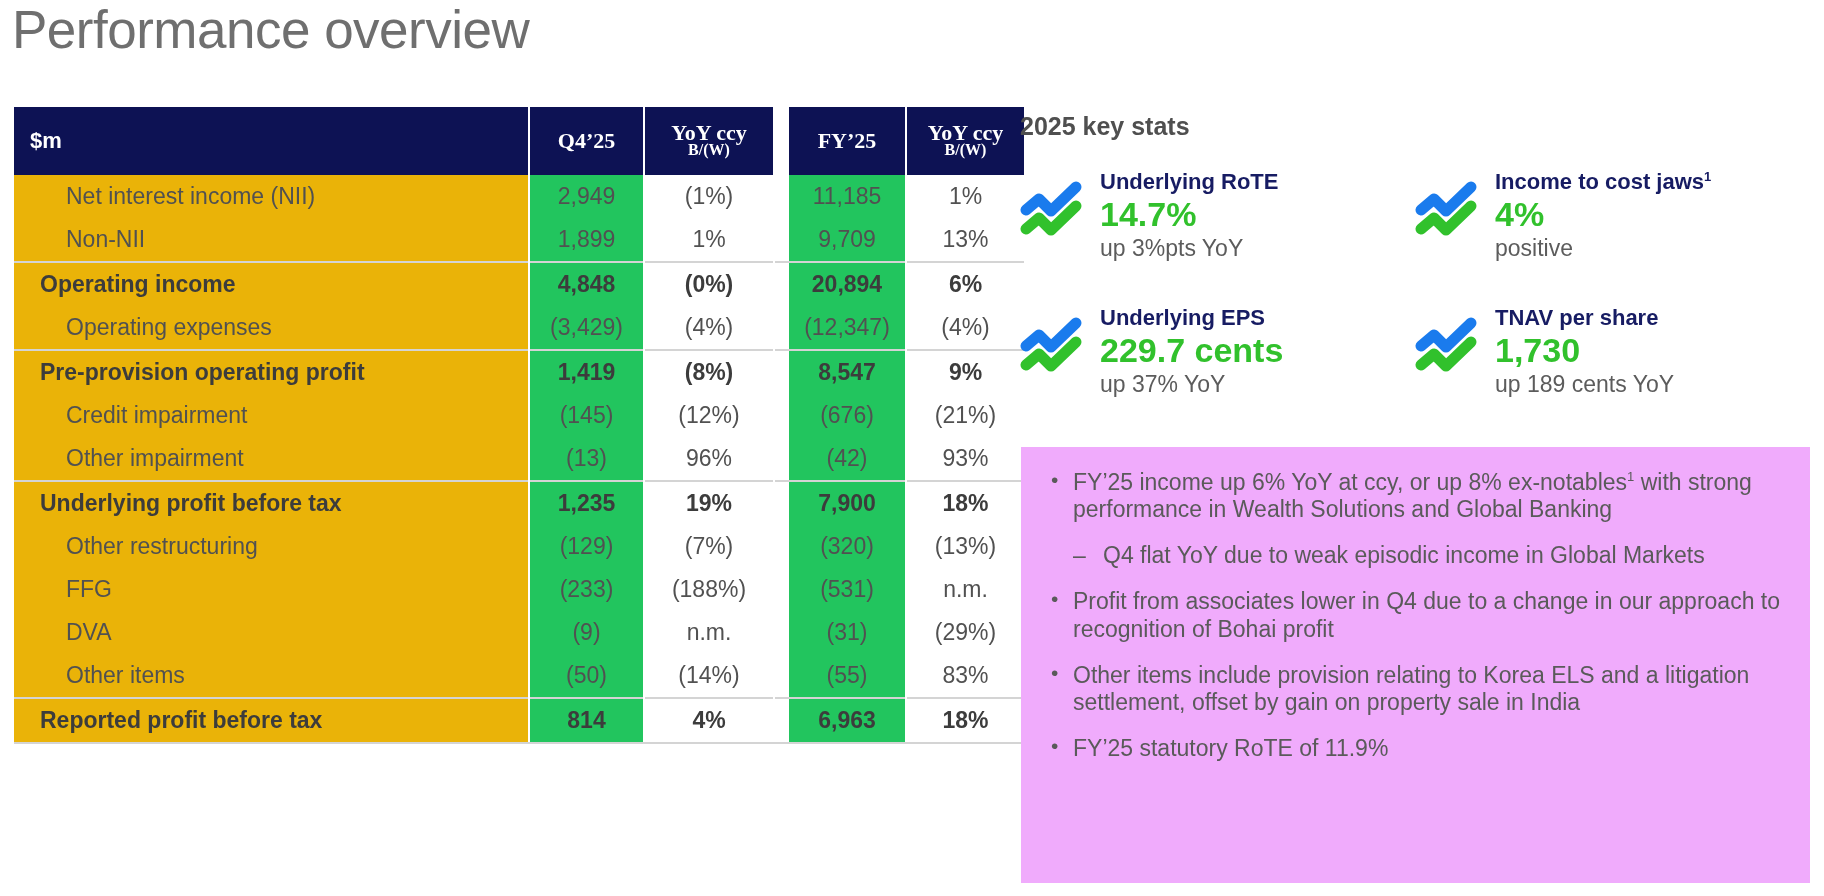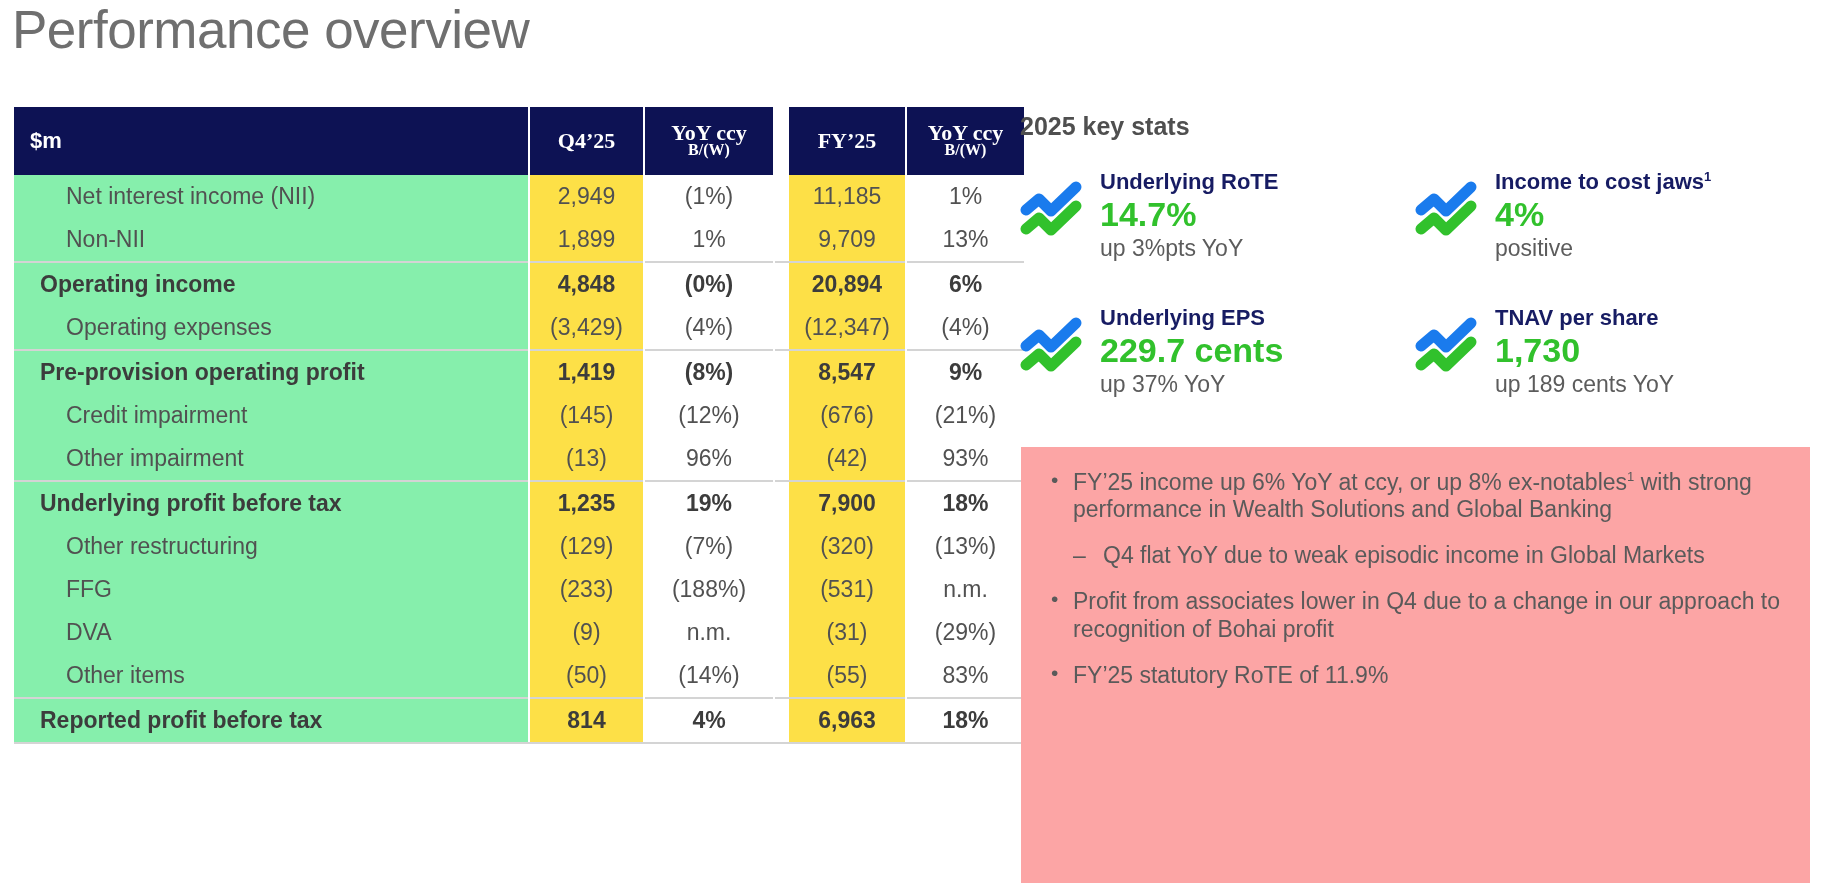--- a/index.html
+++ b/index.html
@@ -72,23 +72,23 @@
   }
   tbody td.lbl{
     text-align:left;
     border-right:2px solid #ffffff;
   }
   tbody td.num{text-align:center;}
   tbody td.gap{background:#ffffff !important;border:none;}
   tbody td.last{border-right:none;}
 
   
-  tbody td.shade{background:#fde047;}
+  tbody td.shade{background:#22c55e;}
   tbody td.plain{background:#ffffff;}
-  tbody td.lbl{background:#86efac;}
+  tbody td.lbl{background:#eab308;}
 
   
   .ind1{padding-left:52px;}
   .ind0{padding-left:26px;}
 
   tr.bold td{font-weight:bold;color:#3c3c3c;}
   tr.sep td{border-top:2px solid #d4d4d4;}
   tr.lastrow td{border-bottom:2px solid #d4d4d4;}
 
   
@@ -124,21 +124,21 @@
   }
   .stat-sub{
     font-size:23px;color:#5c5c5c;line-height:1.2;margin-top:1px;
     white-space:nowrap;
   }
 
   
   #bullets-panel{
     position:absolute;left:1021px;top:447px;
     width:789px;height:436px;
-    background:#fca5a5;
+    background:#f0abfc;
     box-sizing:border-box;
     padding:22px 26px 10px 26px;
   }
   ul.blist{list-style:none;margin:0;padding:0;}
   ul.blist > li{
     position:relative;
     padding-left:26px;
     font-size:23px;
     line-height:1.18;
     color:#5a5a5a;
@@ -355,15 +355,16 @@
         </div>
       </div>
     </div>
 </div>
 
 <div id="bullets-panel">
   <ul class="blist" id="blist">
       <li class="lvl1"><span>FY’25 income up 6% YoY at ccy, or up 8% ex-notables</span><sup>1</sup><span> with strong performance in Wealth Solutions and Global Banking</span></li>
       <li class="lvl2"><span>Q4 flat YoY due to weak episodic income in Global Markets</span></li>
       <li class="lvl1"><span>Profit from associates lower in Q4 due to a change in our approach to recognition of Bohai profit</span></li>
+      <li class="lvl1"><span>Other items include provision relating to Korea ELS and a litigation settlement, offset by gain on property sale in India</span></li>
       <li class="lvl1"><span>FY’25 statutory RoTE of 11.9%</span></li>
     </ul>
 </div>
 
 </body></html>

